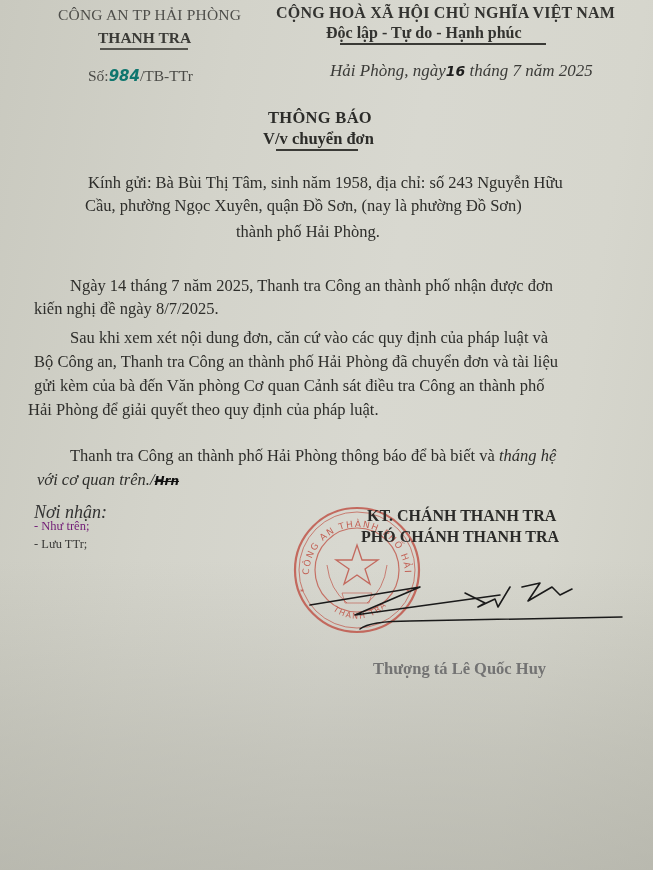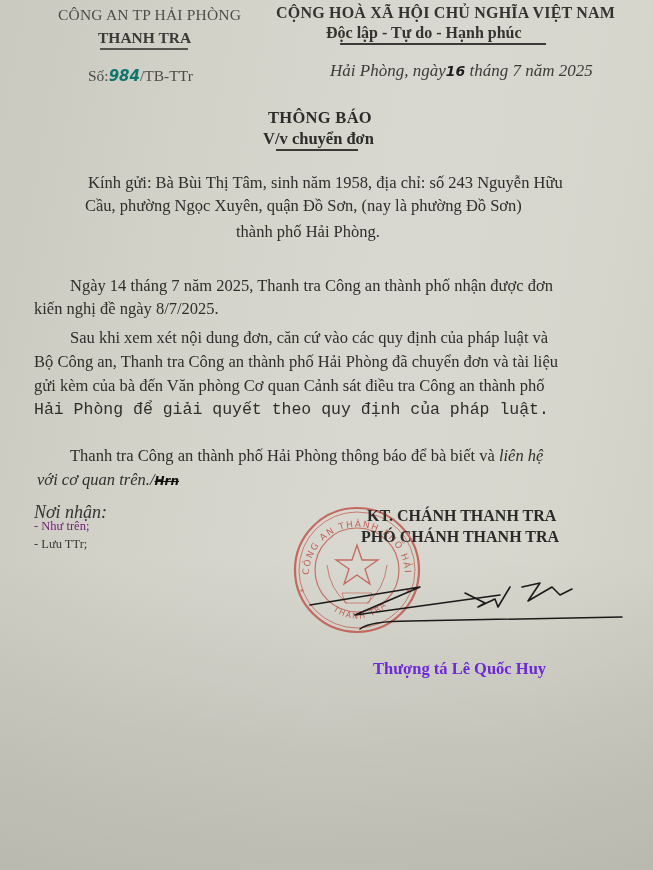--- a/index.html
+++ b/index.html
@@ -31,29 +31,29 @@
   .p { font-size: 16.5px; color: #2e2e2b; }
   .italic { font-style: italic; }
   .l1 { left: 88px; top: 173px; }
   .l2 { left: 85px; top: 196px; }
   .l3 { left: 236px; top: 222px; }
   .l4 { left: 70px; top: 276px; }
   .l5 { left: 34px; top: 299px; }
   .l6 { left: 70px; top: 328px; }
   .l7 { left: 34px; top: 352px; }
   .l8 { left: 34px; top: 376px; }
-  .l9 { left: 34px; top: 400px; font-family: Liberation Mono, monospace; }
+  .l9 { left: 28px; top: 400px; }
   .l10 { left: 70px; top: 446px; }
   .l11 { left: 37px; top: 470px; }
   .recv-h { left: 34px; top: 502px; font-size: 18px; font-weight: normal; font-style: italic; color: #333; }
   .recv-i1 { left: 34px; top: 519px; font-size: 12.5px; color: #701a75; }
   .recv-i2 { left: 34px; top: 537px; font-size: 12.5px; color: #3a3a38; }
   .sig1 { left: 367px; top: 507px; font-size: 16px; font-weight: bold; color: #2a2a28; }
   .sig2 { left: 361px; top: 528px; font-size: 16px; font-weight: bold; color: #2a2a28; }
-  .signer { left: 373px; top: 659px; font-size: 16.5px; font-weight: bold; color: #6d28d9; text-align: center; }
+  .signer { left: 373px; top: 659px; font-size: 16.5px; font-weight: bold; color: #737373; text-align: center; }
   .seal { position: absolute; left: 292px; top: 505px; width: 130px; height: 130px; }
   .signature { position: absolute; left: 300px; top: 565px; width: 340px; height: 70px; }
 </style>
 </head>
 <body>
 
 <div class="shade"></div>
 
 <div class="abs org1">CÔNG AN TP HẢI PHÒNG</div>
 <div class="abs org2">THANH TRA</div>
@@ -77,21 +77,21 @@
 <div class="abs p l2">Cầu, phường Ngọc Xuyên, quận Đồ Sơn, (nay là phường Đồ Sơn)</div>
 <div class="abs p l3">thành phố Hải Phòng.</div>
 
 <div class="abs p l4">Ngày 14 tháng 7 năm 2025, Thanh tra Công an thành phố nhận được đơn</div>
 <div class="abs p l5">kiến nghị đề ngày 8/7/2025.</div>
 <div class="abs p l6">Sau khi xem xét nội dung đơn, căn cứ vào các quy định của pháp luật và</div>
 <div class="abs p l7">Bộ Công an, Thanh tra Công an thành phố Hải Phòng đã chuyển đơn và tài liệu</div>
 <div class="abs p l8">gửi kèm của bà đến Văn phòng Cơ quan Cảnh sát điều tra Công an thành phố</div>
 <div class="abs p l9">Hải Phòng để giải quyết theo quy định của pháp luật.</div>
 <div class="abs p l10">
-  <span>Thanh tra Công an thành phố Hải Phòng thông báo để bà biết và </span><span class="italic">liên hệ</span>
+  <span>Thanh tra Công an thành phố Hải Phòng thông báo để bà biết và </span><span class="italic">tháng hệ</span>
 </div>
 <div class="abs p l11 italic">
   <span>với cơ quan trên./</span><span style="font-family:'DejaVu Sans',sans-serif;font-weight:bold;font-size:12px;text-decoration:line-through;color:#111;text-align:center;">Hrn</span>
 </div>
 
 <div class="abs recv-h">Nơi nhận:</div>
 <div class="abs recv-i1">- Như trên;</div>
 <div class="abs recv-i2">- Lưu TTr;</div>
 
 <svg class="seal" viewBox="0 0 130 130">

